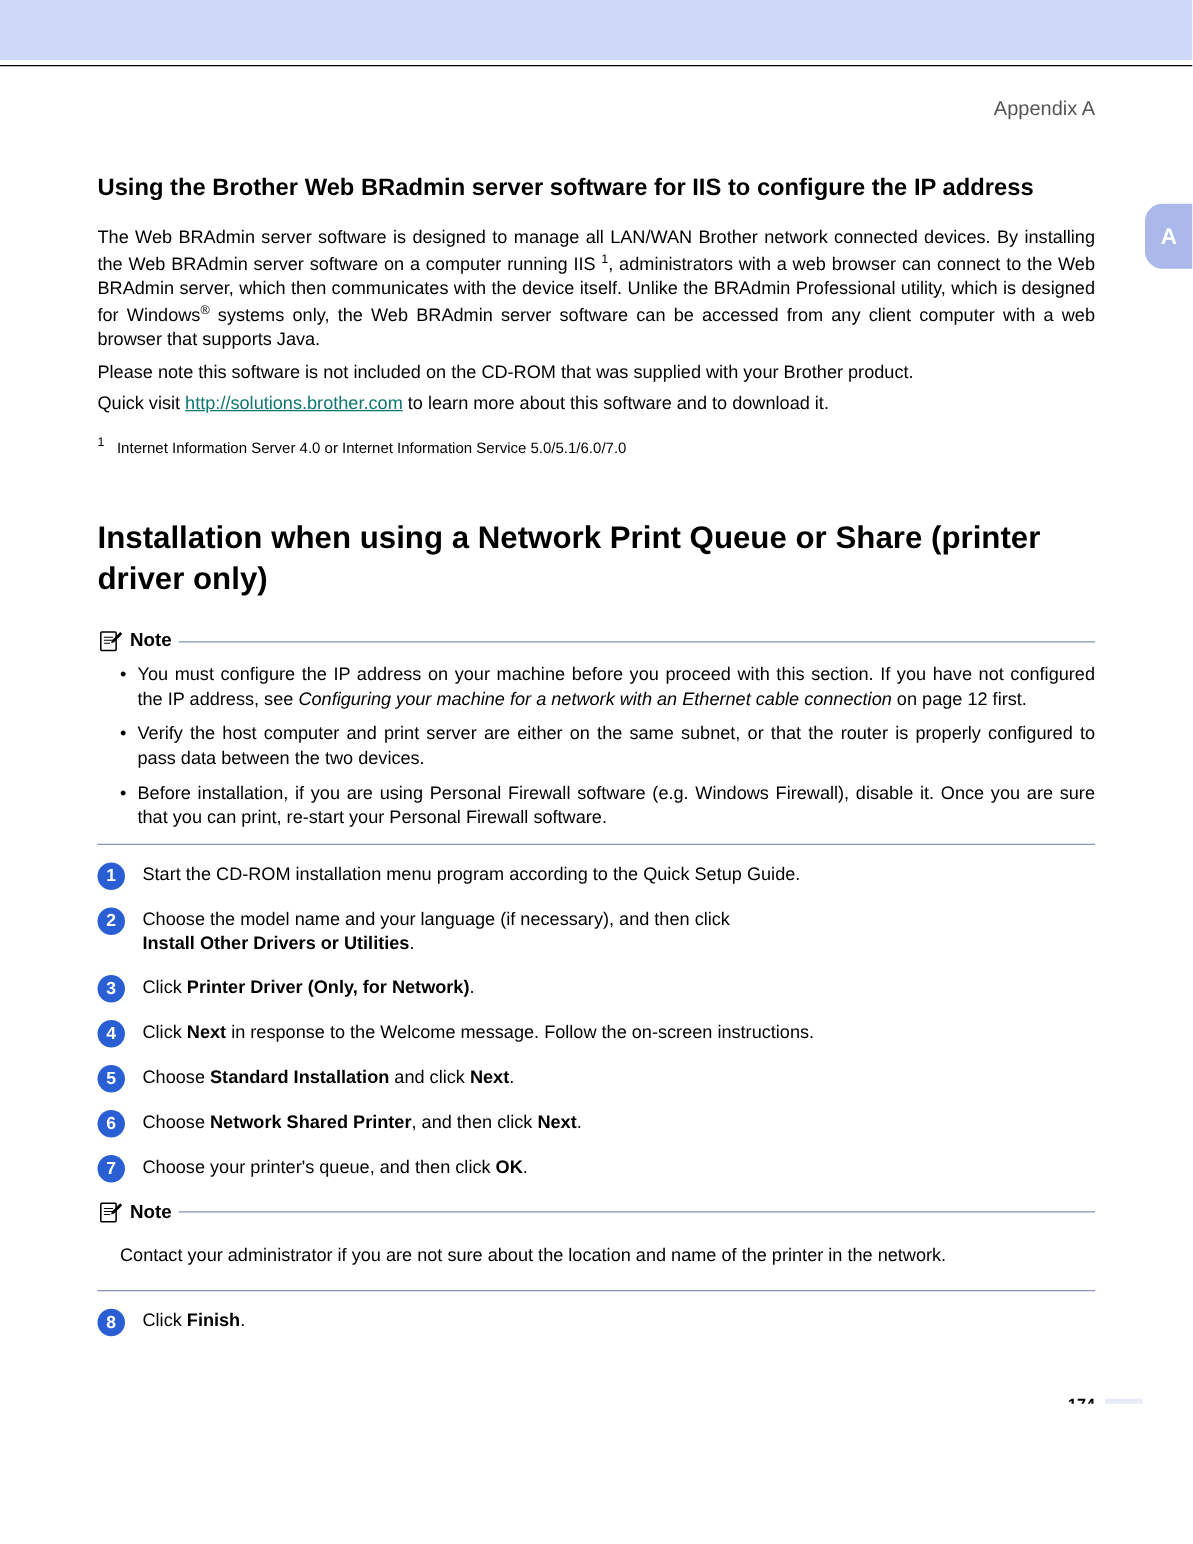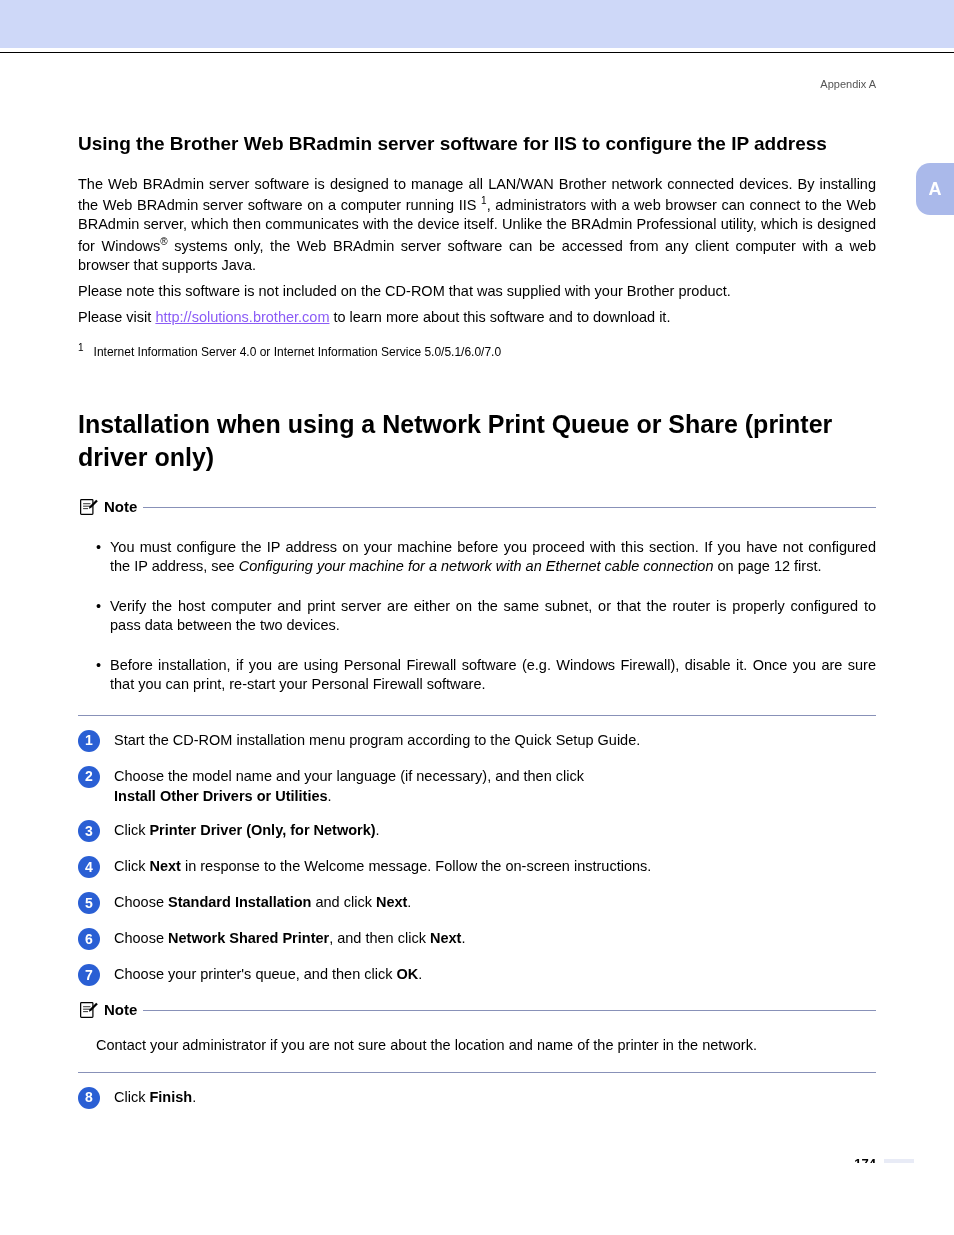--- a/index.html
+++ b/index.html
@@ -21,21 +21,21 @@
     height: 1px;
     background: #000;
     margin-top: 4px;
   }
   .page {
     position: relative;
     padding: 0 78px 40px 78px;
   }
   .header-label {
     text-align: right;
-    font-size: 11px;
+    font-size: 16px;
     color: #555;
     margin: 24px 0 10px 0;
   }
   .side-tab {
     position: absolute;
     right: 0;
     top: 86px;
     width: 38px;
     height: 52px;
     background: #aab9ea;
@@ -58,21 +58,21 @@
     font-size: 25px;
     font-weight: bold;
     margin: 48px 0 24px 0;
     line-height: 1.3;
   }
   p.body-text {
     margin: 6px 0;
     text-align: justify;
   }
   .sup { vertical-align: super; font-size: 10px; }
-  a.link { color: #8b5cf6; text-decoration: underline; }
+  a.link { color: #0f766e; text-decoration: underline; }
   .footnote {
     font-size: 12px;
     margin-top: 14px;
   }
   .footnote .fn-num { font-size: 10px; vertical-align: super; margin-right: 10px; }
   .note-block {
     margin: 10px 0 0 0;
   }
   .note-header {
     display: flex;
@@ -99,21 +99,21 @@
     background: #8891b8;
     margin: 10px 0 14px 0;
   }
   ul.note-bullets {
     list-style: none;
     padding-left: 18px;
   }
   ul.note-bullets li {
     position: relative;
     padding-left: 14px;
-    margin: 20px 0;
+    margin: 8px 0;
     text-align: justify;
   }
   ul.note-bullets li::before {
     content: "•";
     position: absolute;
     left: 0;
     top: 0;
   }
   .note-text {
     padding-left: 18px;
@@ -174,21 +174,21 @@
 
   <h2 class="section-title">Using the Brother Web BRadmin server software for IIS to configure the IP address</h2>
 
   <p class="body-text">
     <span>The Web BRAdmin server software is designed to manage all LAN/WAN Brother network connected devices. By installing the Web BRAdmin server software on a computer running IIS </span><span class="sup">1</span><span>, administrators with a web browser can connect to the Web BRAdmin server, which then communicates with the device itself. Unlike the BRAdmin Professional utility, which is designed for Windows</span><span class="sup">®</span><span> systems only, the Web BRAdmin server software can be accessed from any client computer with a web browser that supports Java.</span>
   </p>
 
   <p class="body-text">Please note this software is not included on the CD-ROM that was supplied with your Brother product.</p>
 
   <p class="body-text">
-    <span>Please visit </span><a class="link" href="#">http://solutions.brother.com</a><span> to learn more about this software and to download it.</span>
+    <span>Quick visit </span><a class="link" href="#">http://solutions.brother.com</a><span> to learn more about this software and to download it.</span>
   </p>
 
   <div class="footnote">
     <span class="fn-num">1</span><span>Internet Information Server 4.0 or Internet Information Service 5.0/5.1/6.0/7.0</span>
   </div>
 
   <h1 class="main-title">Installation when using a Network Print Queue or Share (printer driver only)</h1>
 
   <div class="note-block">
     <div class="note-header">

